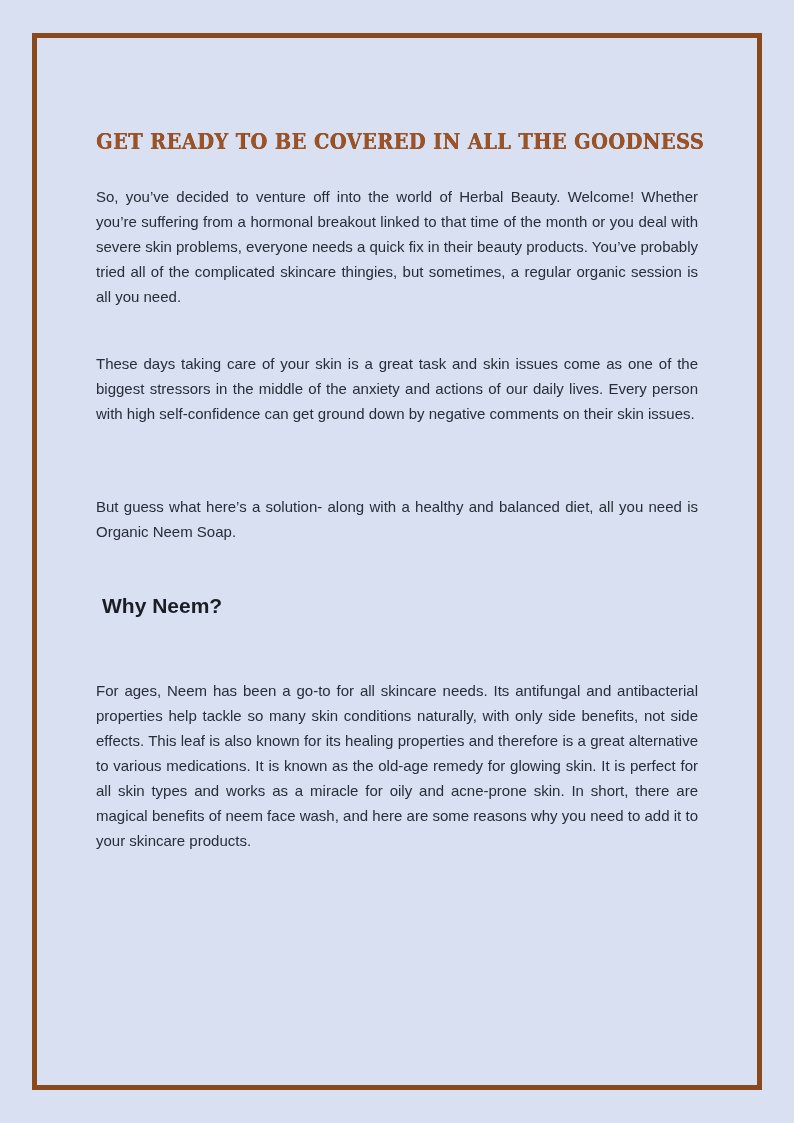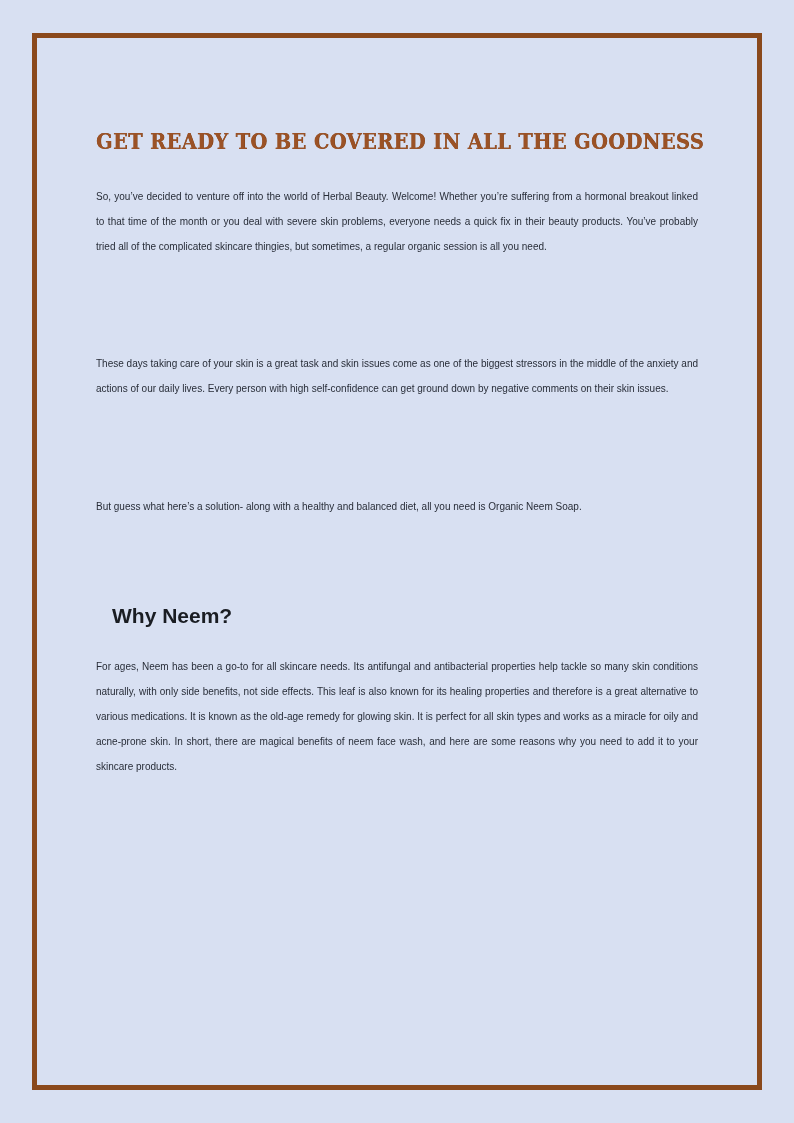--- a/index.html
+++ b/index.html
@@ -44,34 +44,34 @@
     white-space: nowrap;
     transform: scaleX(0.84);
     transform-origin: left center;
     text-shadow: 0.4px 0.4px 0 #7c3e15;
   }
   .body-par {
     position: absolute;
     left: 0;
     width: 602px;
     margin: 0;
-    font-size: 10px;
+    font-size: 15px;
     line-height: 25px;
     color: #282d38;
     text-align: justify;
   }
   .par-1 { top: 184px; }
   .par-2 { top: 351px; }
   .par-3 { top: 494px; }
-  .par-4 { top: 654px; }
+  .par-4 { top: 678px; }
   .section-heading {
     position: absolute;
     top: 586px;
     left: 0;
-    margin: 16px;
+    margin: 6px;
     font-size: 21px;
     line-height: 27px;
     font-weight: bold;
     color: #1a1d23;
   }
 </style>
 </head>
 <body>
 
 <div class="page-frame"></div>

